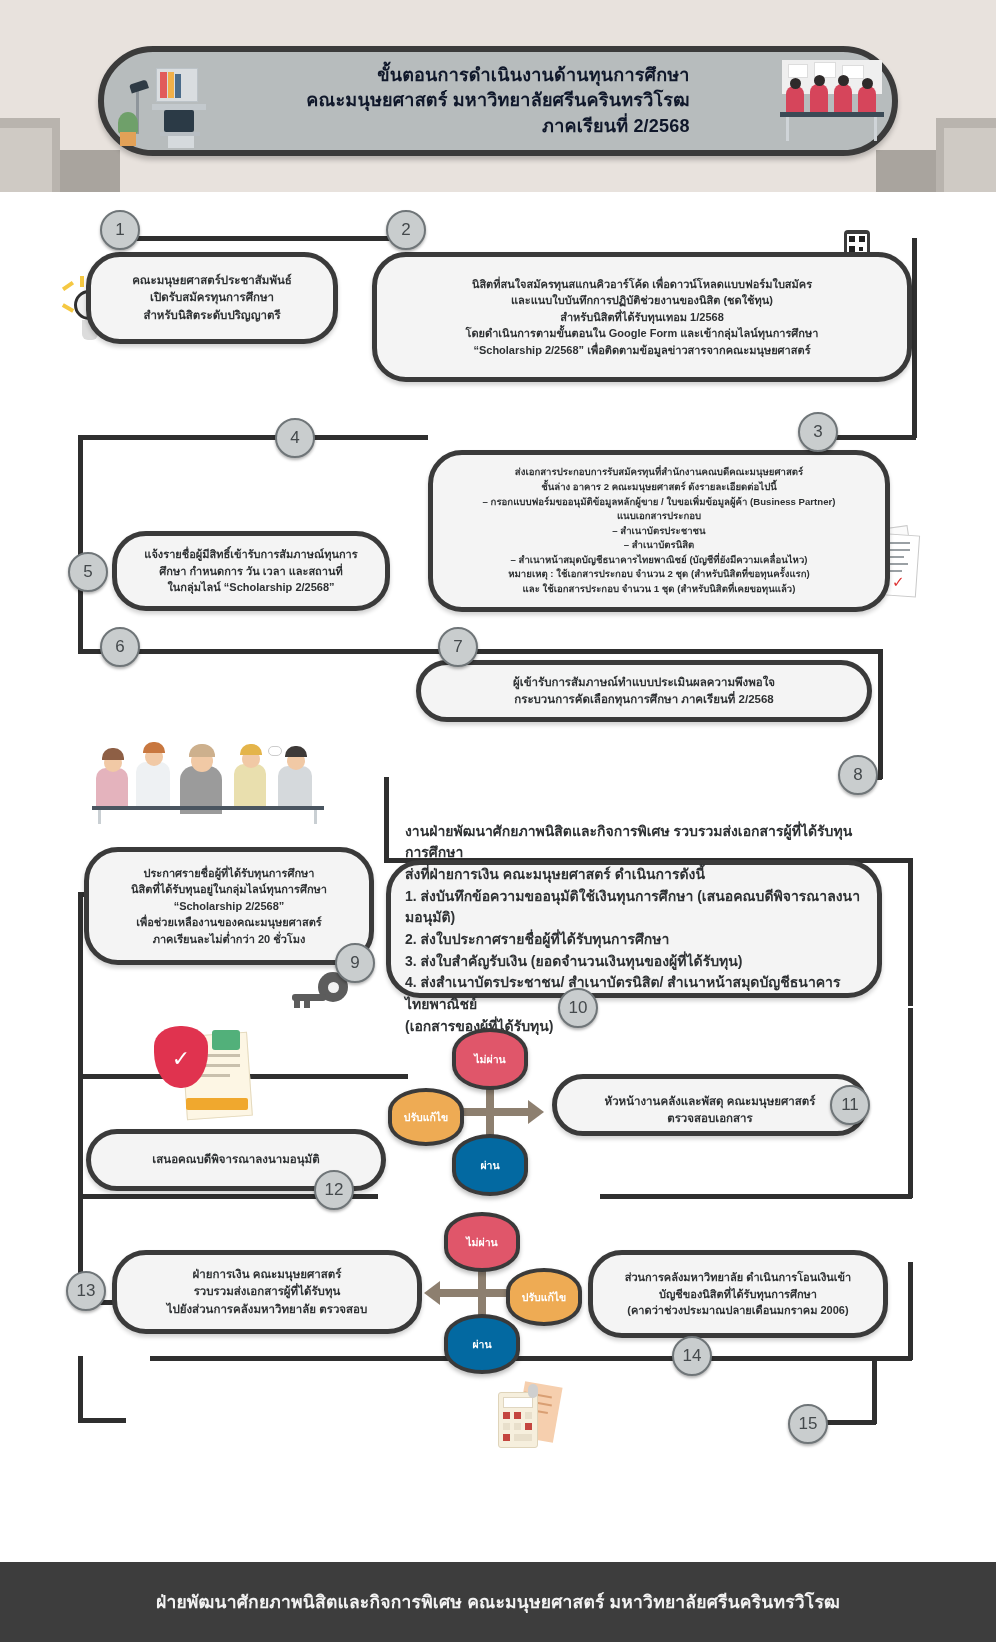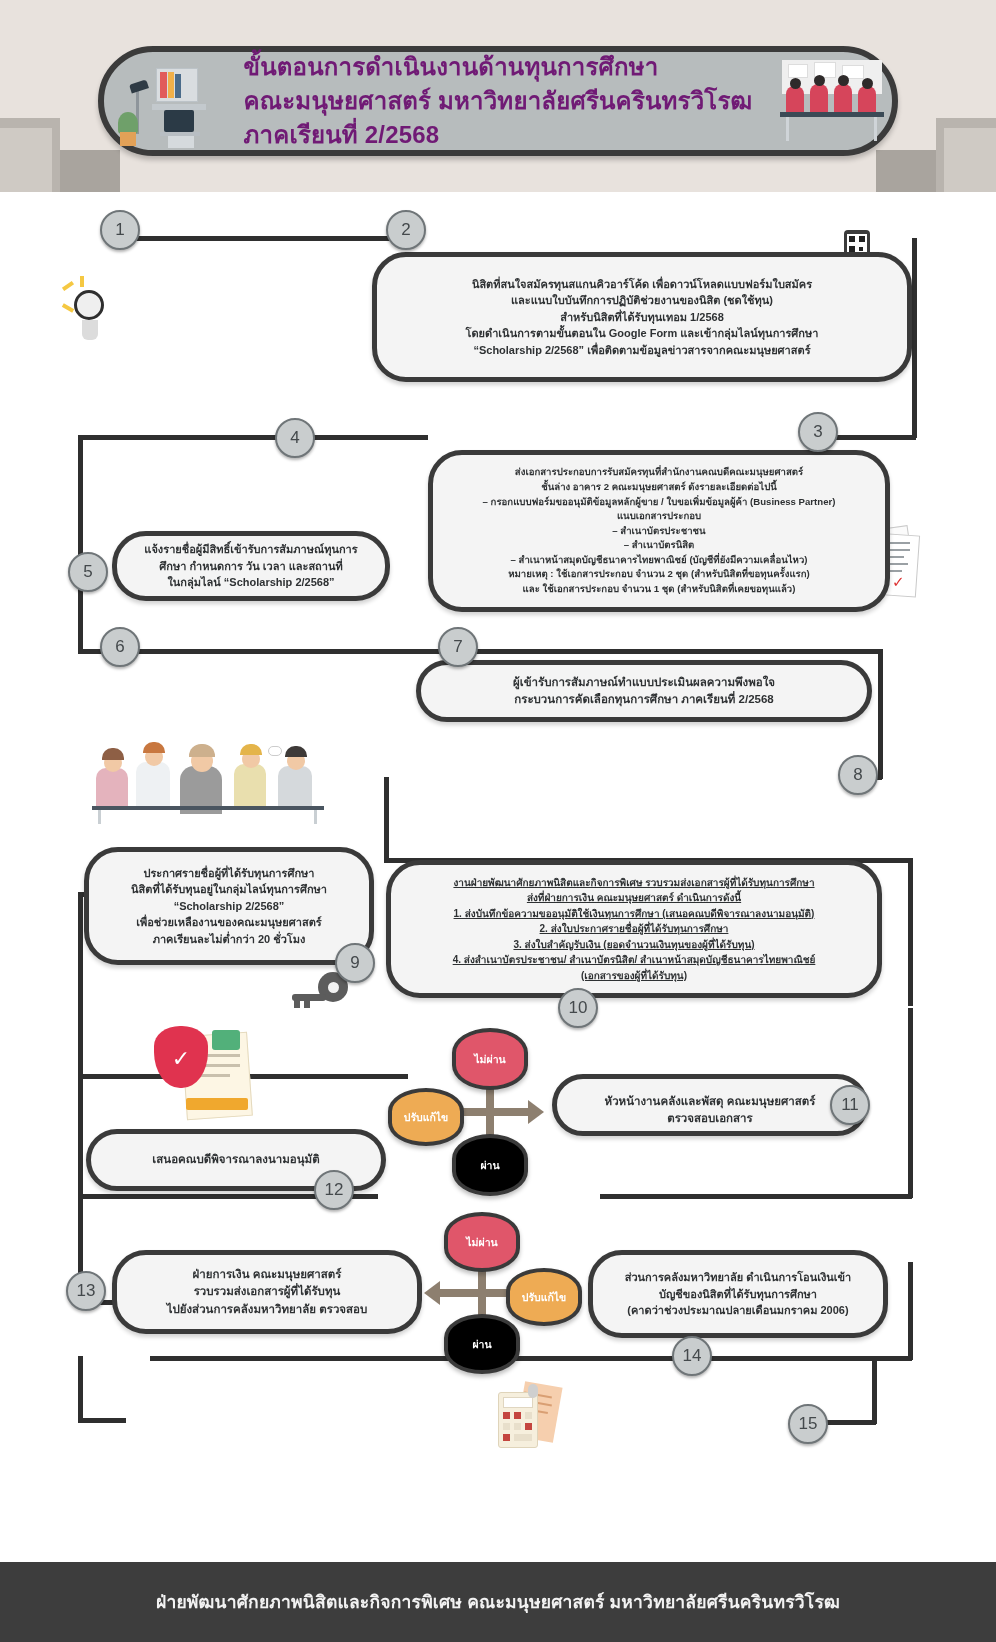--- a/index.html
+++ b/index.html
@@ -27,23 +27,23 @@
 
   #header-plate {
     position:absolute; left:98px; top:46px; width:800px; height:110px;
     background:#b7bcbd;
     border:6px solid #3b3b3b;
     border-radius:55px;
     box-shadow: 0 4px 5px rgba(0,0,0,.22);
     display:flex; align-items:center; justify-content:center;
   }
   #header-title {
-    text-align:left;
-    color:#701a75;
-    font-size:24px;
+    text-align:right;
+    color:#0f172a;
+    font-size:18px;
     font-weight:bold;
     line-height:1.42;
     letter-spacing:.2px;
     white-space:pre-line;
     z-index:3;
   }
 
   
   .art { position:absolute; }
 
@@ -92,21 +92,21 @@
     position:absolute;
     border:4px solid #3a3a3a;
     border-radius:50%/40%;
     display:flex; align-items:center; justify-content:center;
     font-size:10.5px; font-weight:bold; color:#fff;
     box-shadow: 0 3px 4px rgba(0,0,0,.25);
     z-index:8;
   }
   .pill.fail { background:#e0566a; }
   .pill.fix  { background:#eeab54; }
-  .pill.pass { background:#000000; }
+  .pill.pass { background:#0369a1; }
 
   .arrowbar { position:absolute; background:#8d7f6f; z-index:6; }
   .arrowhead {
     position:absolute; width:0; height:0; z-index:6;
   }
 
   
   #footer {
     position:absolute; left:0; bottom:0; width:996px; height:80px;
     background:#3d3d3d;
@@ -170,20 +170,25 @@
     <div style="position:absolute; left:96px; top:59px; width:3px; height:24px; background:#cfd4d8;"></div>
   </div>
 </div>
 
 <div id="flow">
 
   <div class="conn h" style="left:136px; top:44px; width:278px;"></div>
   <div class="conn v" style="left:912px; top:46px; height:200px;"></div>
   <div class="conn h" style="left:820px; top:243px; width:96px;"></div>
 
+  <div class="node" style="left:86px; top:60px; width:252px; height:92px;">
+    <div class="txt">คณะมนุษยศาสตร์ประชาสัมพันธ์
+เปิดรับสมัครทุนการศึกษา
+สำหรับนิสิตระดับปริญญาตรี</div>
+  </div>
   <div class="badge" style="left:100px; top:18px;">
     <span>1</span>
   </div>
   <div class="ill" style="left:60px; top:84px; width:56px; height:56px;">
     <div style="position:absolute; left:14px; top:14px; width:30px; height:30px; background:#efefef; border:3px solid #2f2f2f; border-radius:50%;"></div>
     <div style="position:absolute; left:2px; top:8px; width:12px; height:4px; background:#f5c842; transform:rotate(-35deg);"></div>
     <div style="position:absolute; left:2px; top:30px; width:12px; height:4px; background:#f5c842; transform:rotate(30deg);"></div>
     <div style="position:absolute; left:20px; top:0px; width:4px; height:11px; background:#f5c842;"></div>
     <div style="position:absolute; left:22px; top:44px; width:16px; height:20px; background:#dcdcdc; border-radius:0 0 6px 6px;"></div>
   </div>
@@ -236,21 +241,21 @@
     <div style="position:absolute; left:20px; top:32px; width:26px; height:2px; background:#9aa0a4;"></div>
     <div style="position:absolute; left:20px; top:39px; width:30px; height:2px; background:#9aa0a4;"></div>
     <div style="position:absolute; left:20px; top:46px; width:24px; height:2px; background:#9aa0a4;"></div>
     <div style="position:absolute; left:34px; top:52px; width:14px; height:12px; color:#d33; font-size:15px; line-height:12px;">✓</div>
   </div>
 
   <div class="badge" style="left:275px; top:226px;">
     <span>4</span>
   </div>
 
-  <div class="node" style="left:112px; top:339px; width:278px; height:70px;">
+  <div class="node" style="left:112px; top:339px; width:278px; height:80px;">
     <div class="txt" style="font-size:11px;">แจ้งรายชื่อผู้มีสิทธิ์เข้ารับการสัมภาษณ์ทุนการ
 ศึกษา กำหนดการ วัน เวลา และสถานที่
 ในกลุ่มไลน์ “Scholarship 2/2568”</div>
   </div>
   <div class="badge" style="left:68px; top:360px;">
     <span>5</span>
   </div>
 
   <div class="conn h" style="left:148px; top:457px; width:735px;"></div>
   <div class="conn v" style="left:878px; top:457px; height:130px;"></div>
@@ -315,21 +320,21 @@
   </div>
   <div class="ill" style="left:288px; top:772px; width:70px; height:60px;">
     <div style="position:absolute; left:30px; top:8px; width:30px; height:30px; background:#5c5c5c; border-radius:50%;"></div>
     <div style="position:absolute; left:40px; top:18px; width:11px; height:11px; background:#f2f2f2; border-radius:50%;"></div>
     <div style="position:absolute; left:4px; top:30px; width:34px; height:7px; background:#5c5c5c; border-radius:3px;"></div>
     <div style="position:absolute; left:6px; top:36px; width:6px; height:8px; background:#5c5c5c;"></div>
     <div style="position:absolute; left:16px; top:36px; width:6px; height:8px; background:#5c5c5c;"></div>
   </div>
 
   <div class="node left-align" style="left:386px; top:668px; width:496px; height:138px;">
-    <div class="txt" style="font-size:10px; line-height:1.55; text-align:center;text-decoration:underline;">งานฝ่ายพัฒนาศักยภาพนิสิตและกิจการพิเศษ รวบรวมส่งเอกสารผู้ที่ได้รับทุนการศึกษา
+    <div class="txt" style="font-size:14px; line-height:1.55; text-align:left;">งานฝ่ายพัฒนาศักยภาพนิสิตและกิจการพิเศษ รวบรวมส่งเอกสารผู้ที่ได้รับทุนการศึกษา
 ส่งที่ฝ่ายการเงิน คณะมนุษยศาสตร์ ดำเนินการดังนี้
 1. ส่งบันทึกข้อความขออนุมัติใช้เงินทุนการศึกษา (เสนอคณบดีพิจารณาลงนามอนุมัติ)
 2. ส่งใบประกาศรายชื่อผู้ที่ได้รับทุนการศึกษา
 3. ส่งใบสำคัญรับเงิน (ยอดจำนวนเงินทุนของผู้ที่ได้รับทุน)
 4. ส่งสำเนาบัตรประชาชน/ สำเนาบัตรนิสิต/ สำเนาหน้าสมุดบัญชีธนาคารไทยพาณิชย์
 (เอกสารของผู้ที่ได้รับทุน)</div>
   </div>
   <div class="badge" style="left:558px; top:796px;">
     <span>10</span>
   </div>

